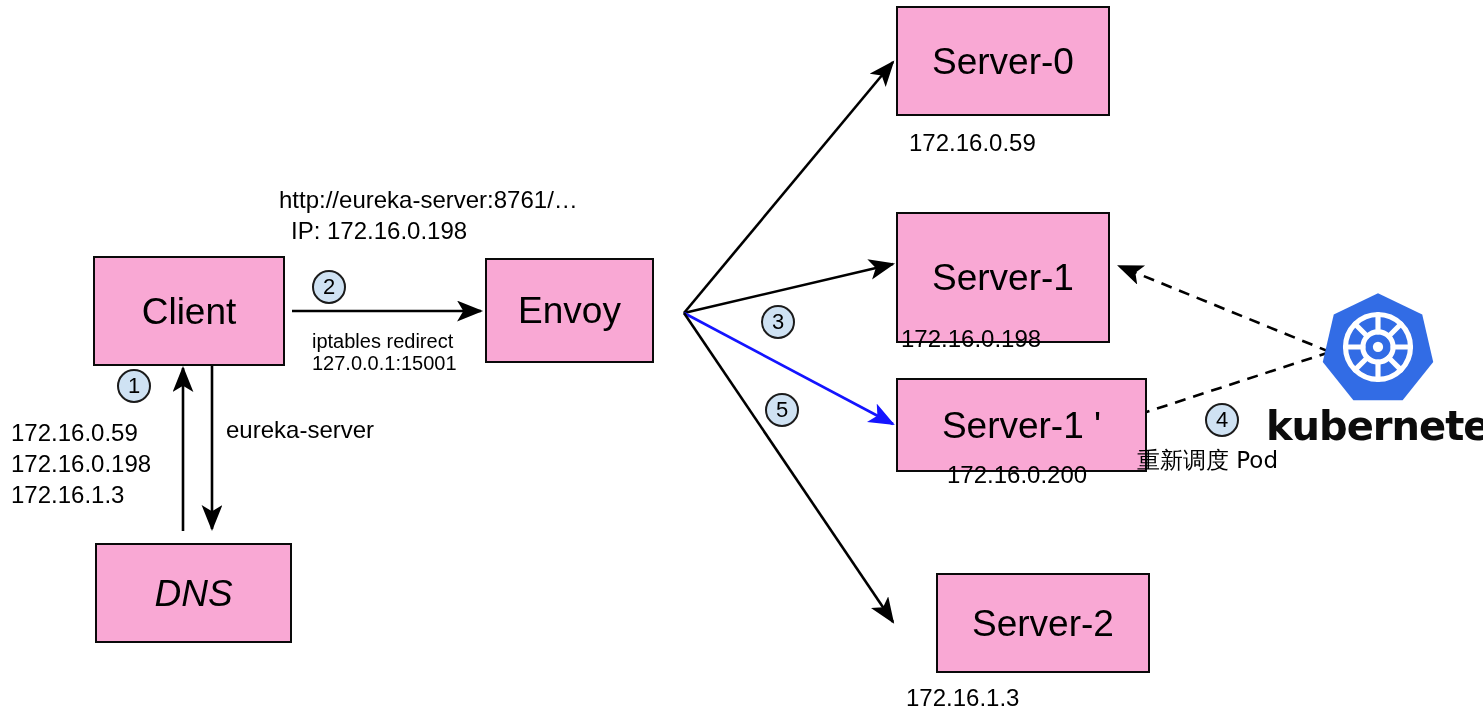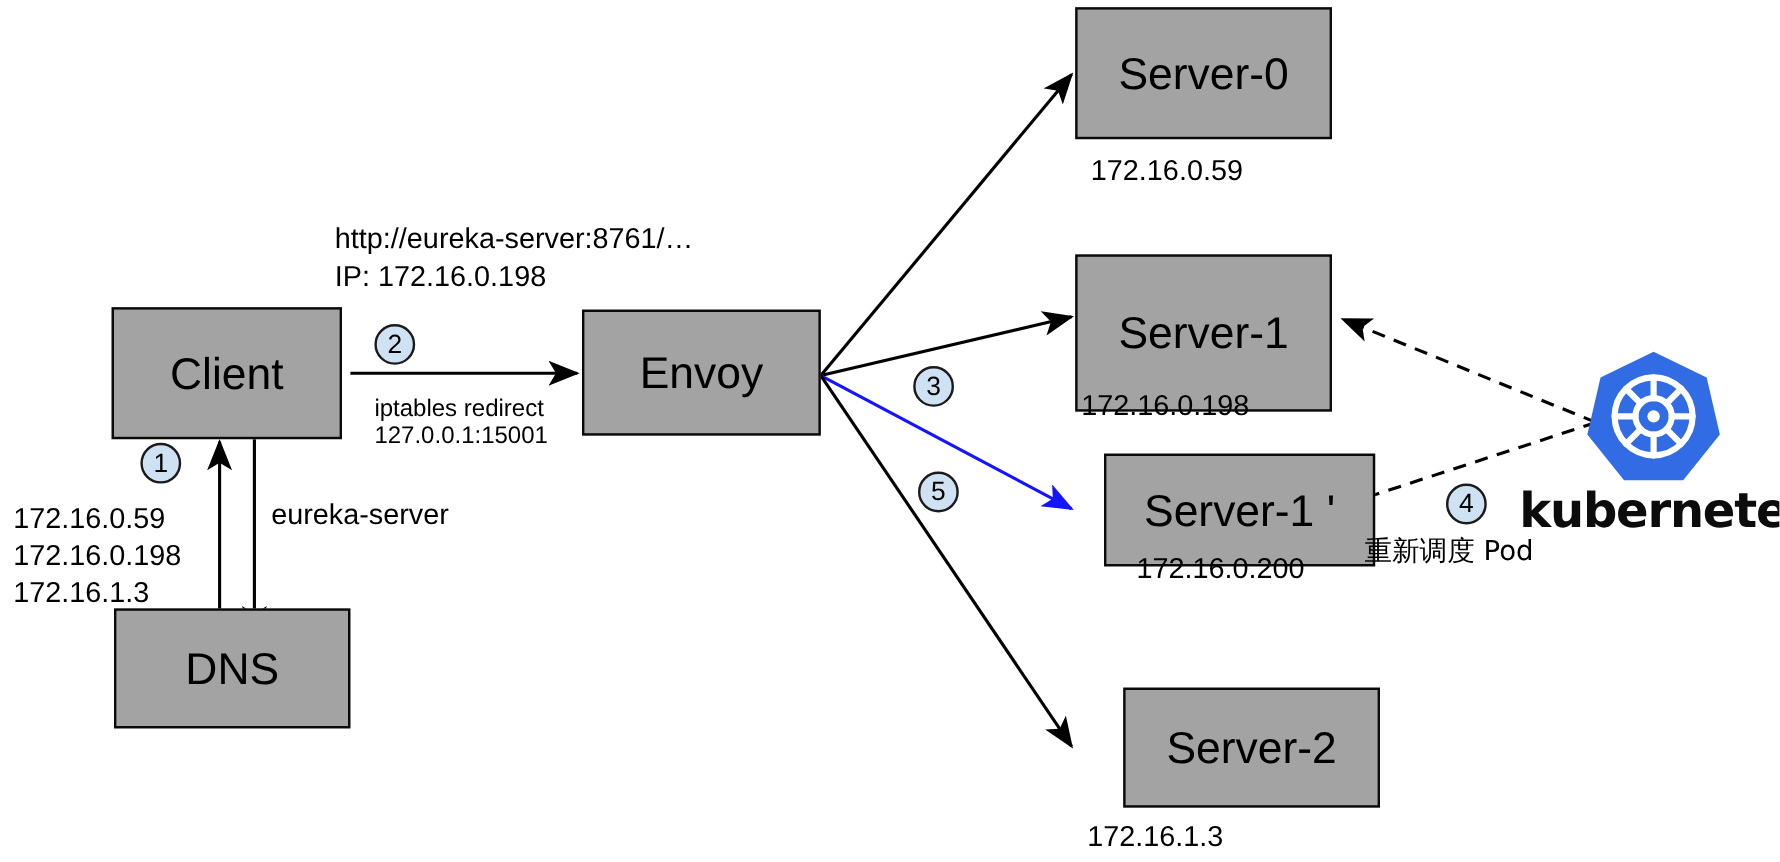--- a/index.html
+++ b/index.html
@@ -24,21 +24,21 @@
     left: 0;
     top: 0;
     width: 1483px;
     height: 718px;
     pointer-events: none;
   }
   
   .node {
     position: absolute;
     box-sizing: border-box;
-    background: #a3a3a3;
+    background: #f9a8d4;
     border: 2px solid #0a0a0a;
     display: flex;
     align-items: center;
     justify-content: center;
     color: #000000;
     line-height: 1;
     white-space: nowrap;
   }
   .node-label {
     font-size: 37px;
@@ -115,50 +115,50 @@
     <line x1="684" y1="313" x2="893" y2="622" stroke="#000000" stroke-width="2.6" marker-end="url(#ah-black)"></line>
 
     <line x1="1330" y1="352" x2="1119" y2="266" stroke="#000000" stroke-width="2.6" stroke-dasharray="11 8" marker-end="url(#ah-dash)"></line>
     <line x1="1330" y1="352" x2="1119" y2="421" stroke="#000000" stroke-width="2.6" stroke-dasharray="11 8" marker-end="url(#ah-dash)"></line>
   </svg>
 
   <div class="node" style="left:93px; top:256px; width:192px; height:110px;">
     <span class="node-label">Client</span>
   </div>
 
-  <div class="node" style="left:95px; top:507px; width:197px; height:100px;">
+  <div class="node" style="left:95px; top:543px; width:197px; height:100px;font-style:italic;">
     <span class="node-label">DNS</span>
   </div>
 
-  <div class="node" style="left:485px; top:258px; width:199px; height:105px;">
+  <div class="node" style="left:485px; top:258px; width:169px; height:105px;">
     <span class="node-label">Envoy</span>
   </div>
 
   <div class="node" style="left:896px; top:6px; width:214px; height:110px;">
     <span class="node-label">Server-0</span>
   </div>
   <div class="txt txt-lg" style="left:909px; top:129px;">172.16.0.59</div>
 
   <div class="node" style="left:896px; top:212px; width:214px; height:131px;">
     <span class="node-label">Server-1</span>
   </div>
   <div class="txt txt-lg" style="left:901px; top:325px;">172.16.0.198</div>
 
-  <div class="node" style="left:920px; top:378px; width:226px; height:94px;">
+  <div class="node" style="left:896px; top:378px; width:251px; height:94px;">
     <span class="node-label">Server-1 '</span>
   </div>
   <div class="txt txt-lg" style="left:931px; top:461px;margin-left:16px;">172.16.0.200</div>
 
   <div class="node" style="left:936px; top:573px; width:214px; height:100px;">
     <span class="node-label">Server-2</span>
   </div>
   <div class="txt txt-lg" style="left:906px; top:684px;">172.16.1.3</div>
 
   <div class="txt txt-lg" style="left:279px; top:186px;">http://eureka-server:8761/…</div>
-  <div class="txt txt-lg" style="left:279px; top:217px;">IP: 172.16.0.198</div>
+  <div class="txt txt-lg" style="left:291px; top:217px;">IP: 172.16.0.198</div>
 
   <div class="txt txt-sm" style="left:312px; top:330px;">iptables redirect</div>
   <div class="txt txt-sm" style="left:312px; top:352px;">127.0.0.1:15001</div>
 
   <div class="txt txt-lg" style="left:226px; top:416px;">eureka-server</div>
 
   <div class="txt txt-lg" style="left:11px; top:419px;">172.16.0.59</div>
   <div class="txt txt-lg" style="left:11px; top:450px;">172.16.0.198</div>
   <div class="txt txt-lg" style="left:11px; top:481px;">172.16.1.3</div>
 

